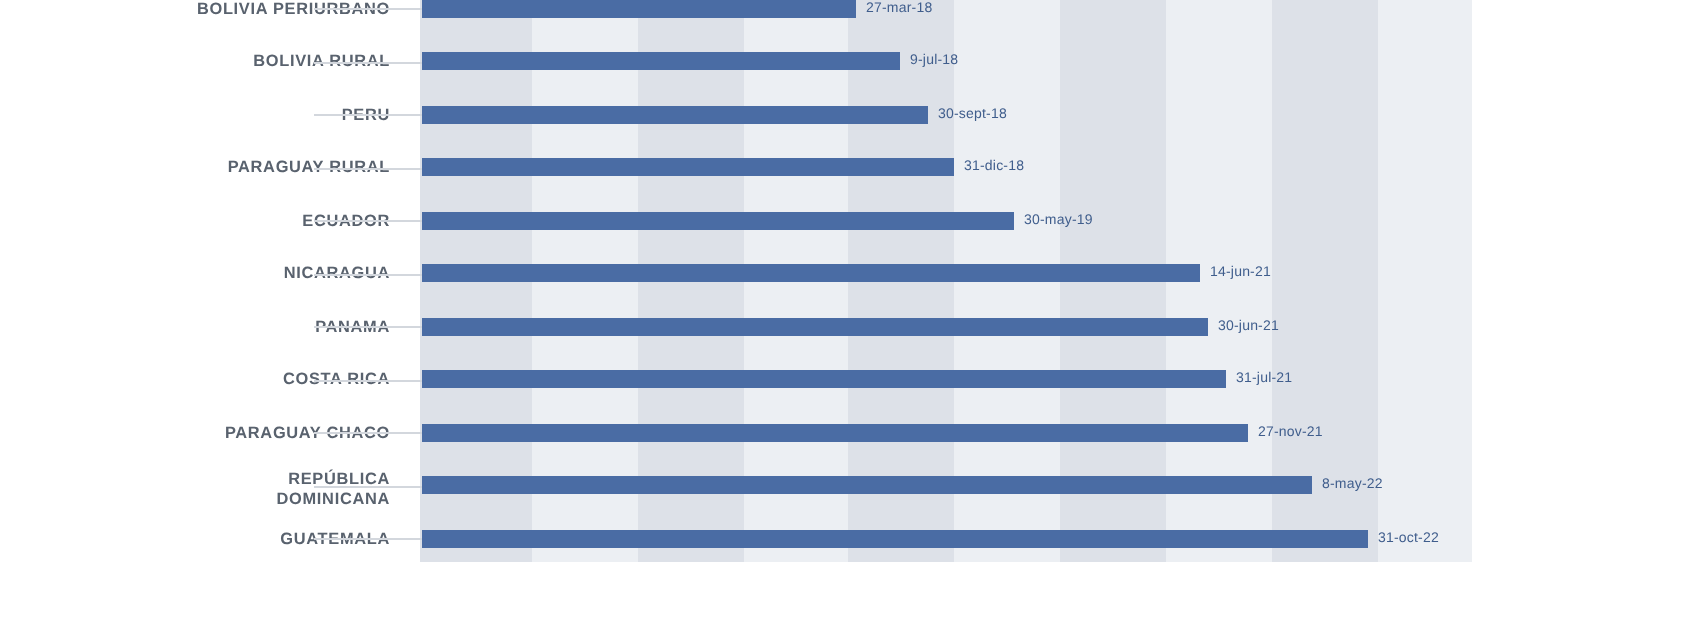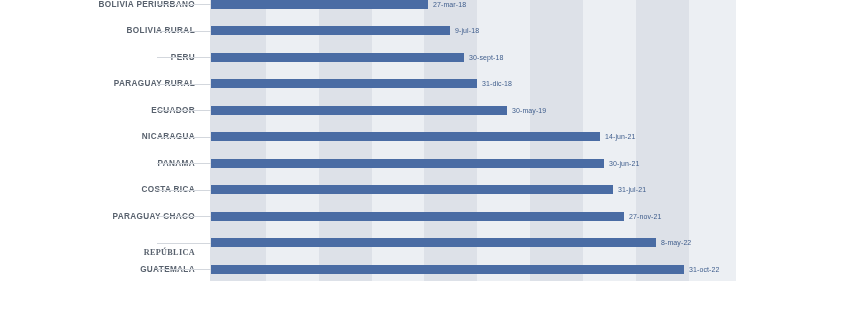--- a/index.html
+++ b/index.html
@@ -168,22 +168,23 @@
         <div class="bar-value" style="left: 618px; top: 6px; color: rgb(63, 93, 140);">31-jul-21</div>
       </div>
       <div class="row" style="top: 205.5px;">
         <div class="row-label" style="width: 195px; left: 0px; right: auto; top: 6px;">PARAGUAY CHACO</div>
         <div class="leader" style="left: 198px; width: 13px; top: 10.5px; background: rgb(211, 215, 221);"></div>
         <div class="leader" style="left: 157px; width: 41px; top: 10.5px; background: rgb(211, 215, 221);"></div>
         <div class="bar" style="left: 211px; width: 413px; top: 6px; background: rgb(74, 108, 164);"></div>
         <div class="bar-value" style="left: 629px; top: 6px; color: rgb(63, 93, 140);">27-nov-21</div>
       </div>
       <div class="row" style="top: 232px;">
-        <div class="row-label two-line" style="width: 195px; left: 0px; right: auto; top: 16px; font-family: Liberation Serif, serif;">
+        <div class="row-label two-line" style="width: 195px; left: 0px; right: auto; top: 3px;">
           <div>REPÚBLICA</div>
+          <div>DOMINICANA</div>
         </div>
         <div class="leader" style="left: 198px; width: 13px; top: 10.5px; background: rgb(211, 215, 221);"></div>
         <div class="leader" style="left: 157px; width: 41px; top: 10.5px; background: rgb(211, 215, 221);"></div>
         <div class="bar" style="left: 211px; width: 445px; top: 6px; background: rgb(74, 108, 164);"></div>
         <div class="bar-value" style="left: 661px; top: 6px; color: rgb(63, 93, 140);">8-may-22</div>
       </div>
       <div class="row" style="top: 258.5px;">
         <div class="row-label" style="width: 195px; left: 0px; right: auto; top: 6px;">GUATEMALA</div>
         <div class="leader" style="left: 198px; width: 13px; top: 10.5px; background: rgb(211, 215, 221);"></div>
         <div class="leader" style="left: 157px; width: 41px; top: 10.5px; background: rgb(211, 215, 221);"></div>

